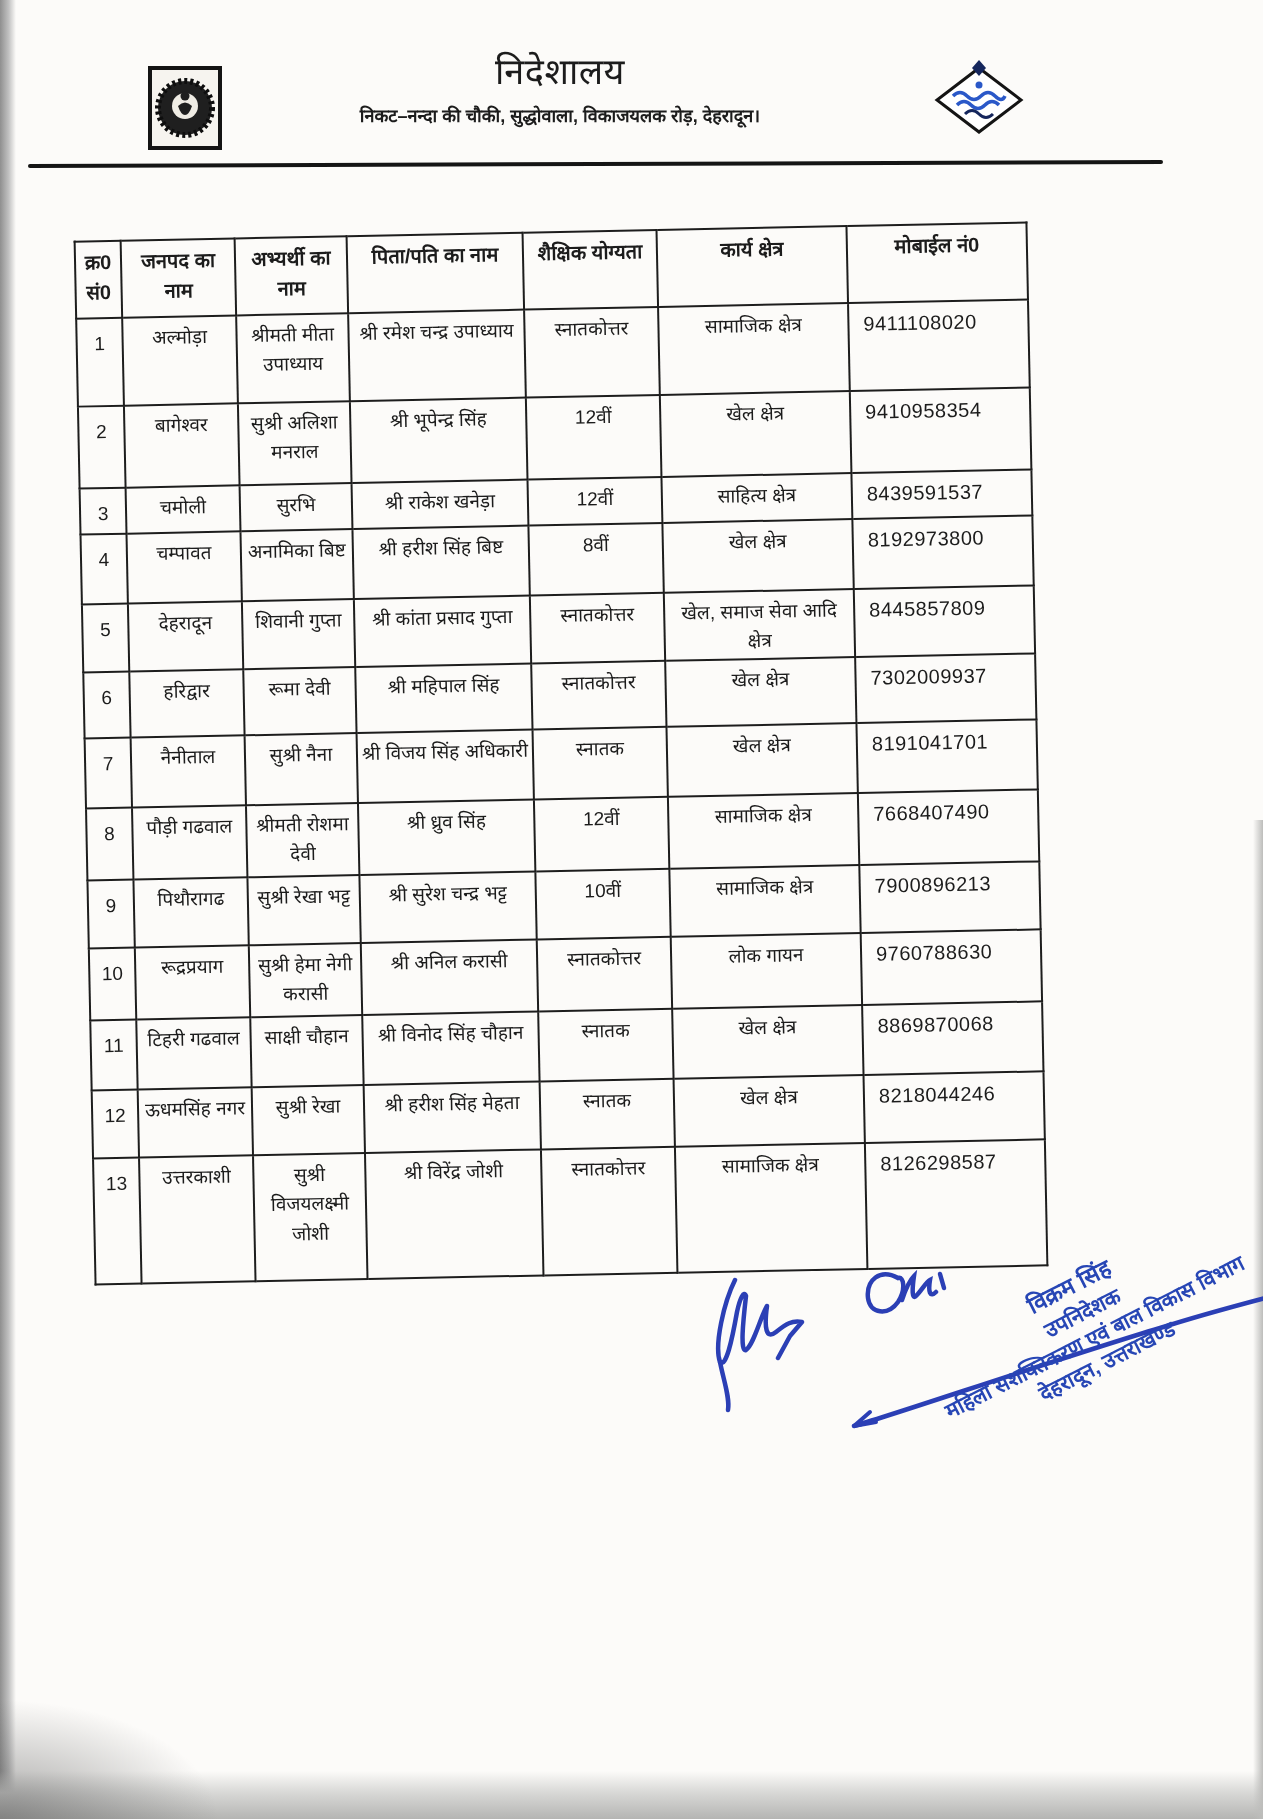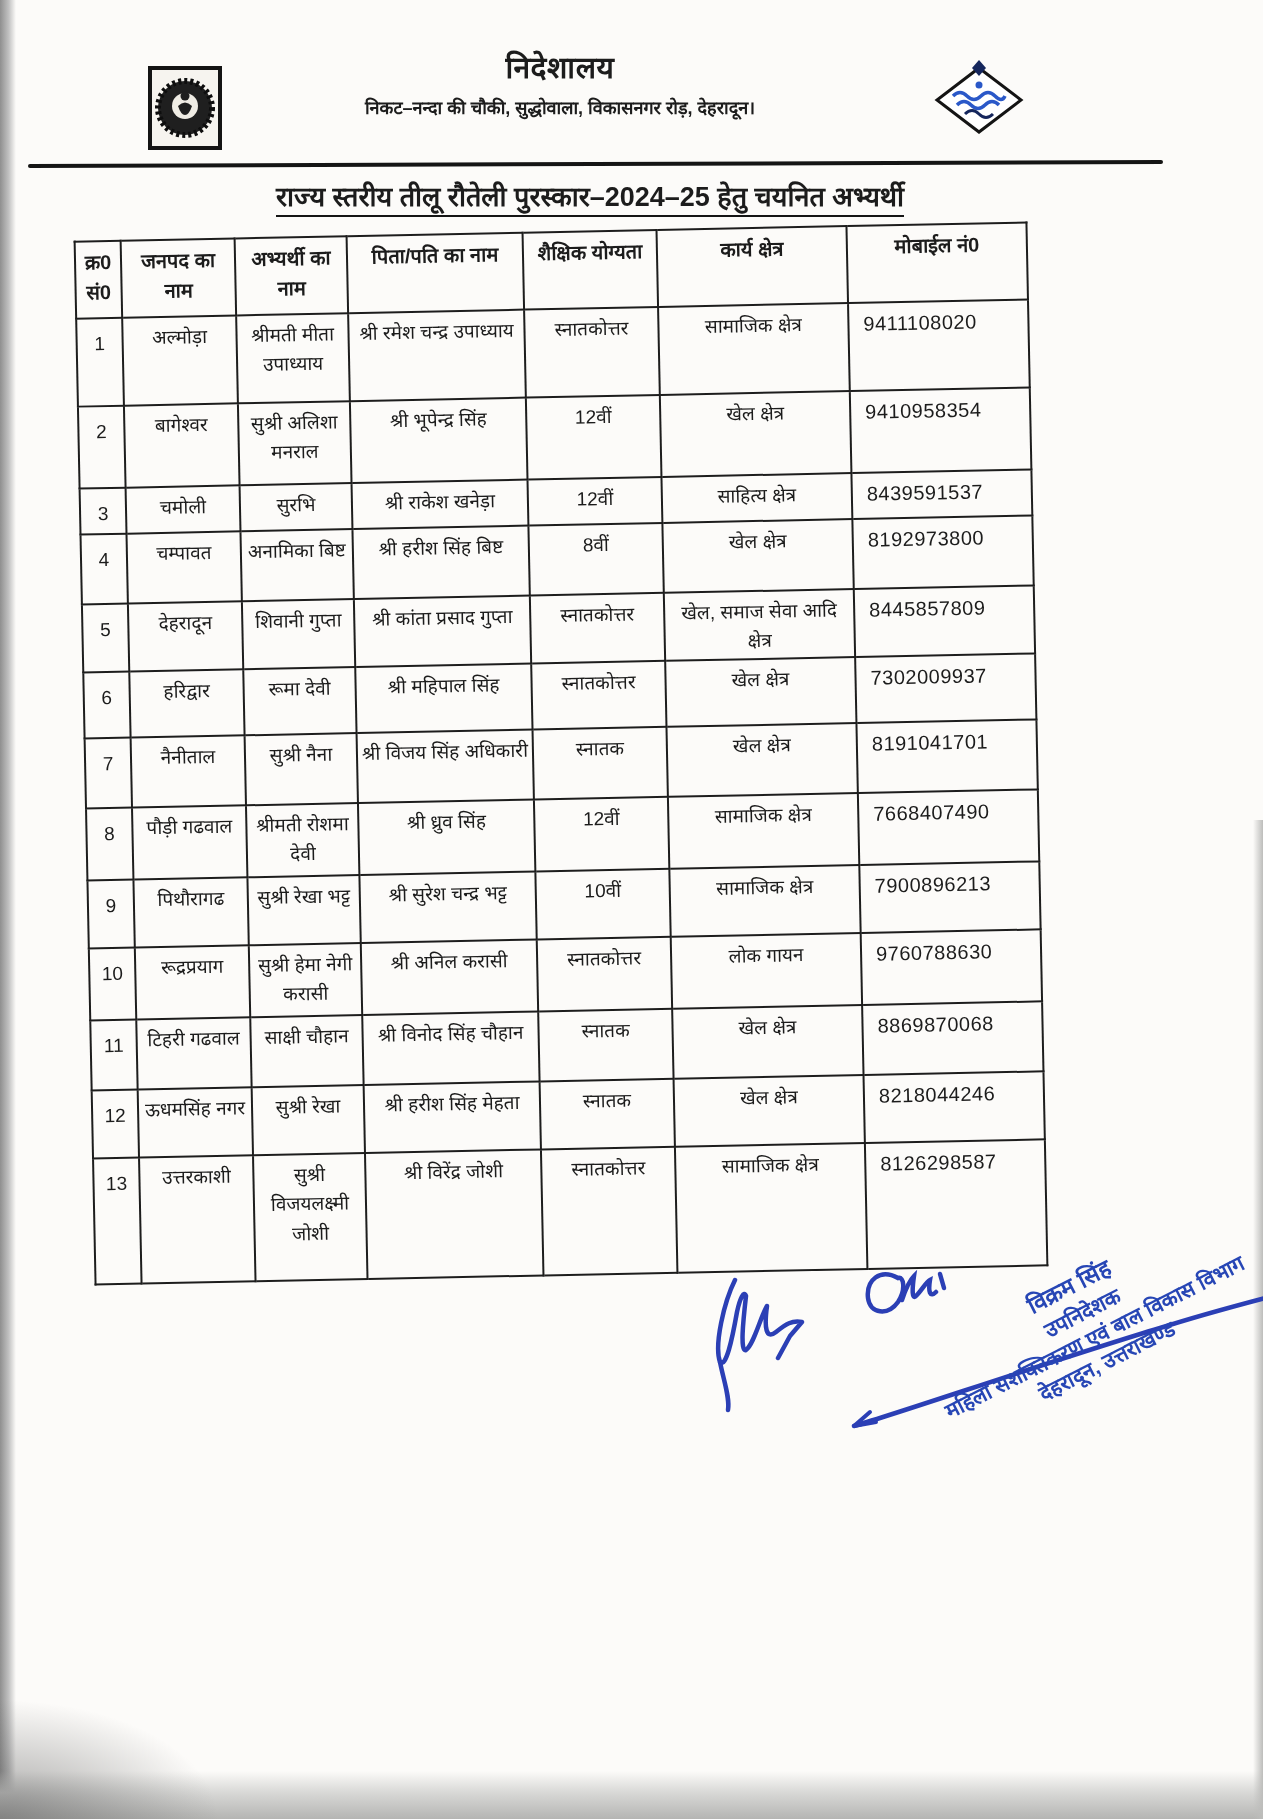--- a/index.html
+++ b/index.html
@@ -16,21 +16,21 @@
     background:linear-gradient(to right,#8f8f8f,#c2c2c2 55%,rgba(250,250,248,0));}
   .edge-bottom{position:absolute;left:0;bottom:0;width:100%;height:48px;
     background:linear-gradient(to top,#b5b5b3,#d8d8d6 55%,rgba(250,250,248,0));}
   .edge-corner{position:absolute;left:0;bottom:0;width:220px;height:120px;
     background:radial-gradient(ellipse at 0% 100%,rgba(90,90,90,.55),rgba(90,90,90,0) 70%);}
   .edge-right{position:absolute;right:0;top:820px;width:10px;height:999px;
     background:linear-gradient(to left,#bdbdbb,rgba(250,250,248,0));}
 
   
   .letterhead{position:absolute;left:130px;top:46px;width:860px;text-align:center;}
-  .lh-org{font-size:30px;font-weight:bold;letter-spacing:.5px;}
+  .lh-org{font-size:36px;font-weight:normal;letter-spacing:.5px;}
   .lh-dept{font-size:27px;font-weight:bold;margin-top:8px;}
   .lh-addr{font-size:18px;font-weight:bold;margin-top:8px;}
   .lh-email{font-size:17px;font-weight:bold;margin-top:6px;text-decoration:underline;display:inline-block;}
   .logo-left{position:absolute;left:148px;top:66px;}
   .logo-right{position:absolute;left:933px;top:58px;}
 
   .rule{position:absolute;left:28px;top:162px;width:1135px;height:4px;background:#151515;
     transform:rotate(-.2deg);border-radius:2px;}
 
   .doc-title{position:absolute;left:0;top:177px;width:1180px;text-align:center;
@@ -90,28 +90,25 @@
       <polygon points="46,2 53,10 46,18 39,10" fill="#15265c"></polygon>
       <path d="M20 38 q7 -7 14 0 t14 0 t14 0 t10 0" fill="none" stroke="#2a58c8" stroke-width="3.5"></path>
       <path d="M24 47 q7 -7 14 0 t14 0 t14 0" fill="none" stroke="#2a58c8" stroke-width="3.5"></path>
       <path d="M32 56 q7 -7 14 0 t14 0" fill="none" stroke="#15265c" stroke-width="3"></path>
       <circle cx="46" cy="27" r="3.5" fill="#2a58c8"></circle>
     </svg>
   </div>
 
   <div class="letterhead">
     <div class="lh-org">निदेशालय</div>
-    <div class="lh-addr">निकट–नन्दा की चौकी, सुद्धोवाला, विकासनगर रोड़, देहरादून।</div>
+    <div class="lh-addr">निकट–नन्दा की चौकी, सुद्धोवाला, विकाजयलक रोड़, देहरादून।</div>
   </div>
 
   <div class="rule"></div>
 
-  <div class="doc-title">
-    <span>राज्य स्तरीय तीलू रौतेली पुरस्कार–2024–25 हेतु चयनित अभ्यर्थी</span>
-  </div>
 
   <div class="table-wrap">
     <table>
       <colgroup>
         <col class="c-sno">
           <col class="c-district">
           <col class="c-candidate">
         <col class="c-father">
           <col class="c-qual">
           <col class="c-field">

